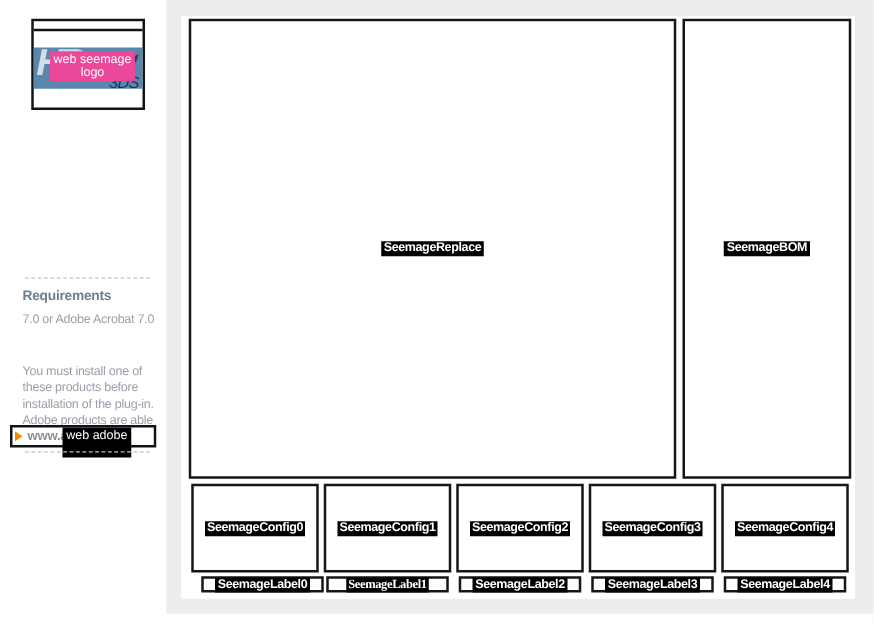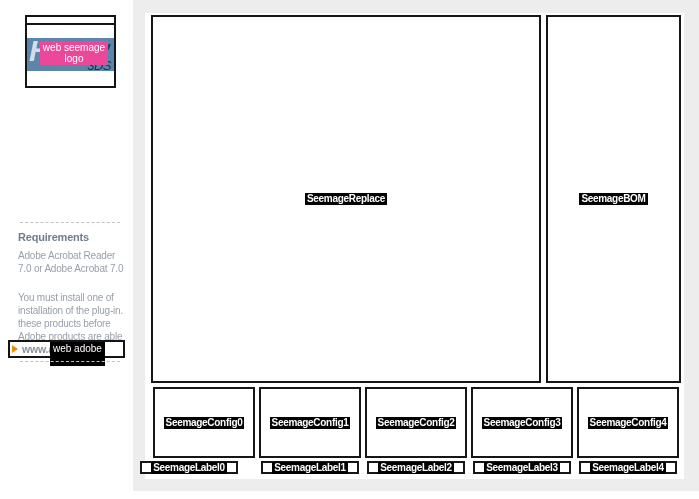--- a/index.html
+++ b/index.html
@@ -109,24 +109,24 @@
 <div class="abs ph-box cfg-box" style="left:365px;">
   <span class="chip">SeemageConfig2</span>
 </div>
 <div class="abs ph-box cfg-box" style="left:471px;">
   <span class="chip">SeemageConfig3</span>
 </div>
 <div class="abs ph-box cfg-box" style="left:577px;">
   <span class="chip">SeemageConfig4</span>
 </div>
 
-<div class="abs lbl-box" style="left:140px;">
+<div class="abs lbl-box" style="left:161px;">
   <span class="chip">SeemageLabel0</span>
 </div>
-<div class="abs lbl-box" style="left:261px;">
+<div class="abs lbl-box" style="left:261px;font-family:Liberation Serif, serif;">
   <span class="chip">SeemageLabel1</span>
 </div>
 <div class="abs lbl-box" style="left:367px;">
   <span class="chip">SeemageLabel2</span>
 </div>
 <div class="abs lbl-box" style="left:473px;">
   <span class="chip">SeemageLabel3</span>
 </div>
 <div class="abs lbl-box" style="left:579px;">
   <span class="chip">SeemageLabel4</span>
@@ -143,28 +143,27 @@
     <div>web seemage</div>
     <div>logo</div>
   </div>
 </div>
 
 <div class="abs dashed-divider dash1"></div>
 
 <div class="abs side-heading">Requirements</div>
 
 <div class="abs side-para para1">
-  <div>Adobe Acrobat Reader</div>
   <div>7.0 or Adobe Acrobat 7.0</div>
 </div>
 
 <div class="abs side-para para2">
   <div>You must install one of</div>
+  <div>these products before</div>
   <div>installation of the plug-in.</div>
-  <div>these products before</div>
   <div>Adobe products are able</div>
   <div>on Adobe web site:</div>
 </div>
 
 <div class="abs adobe-link-box">
   <span class="link-arrow-icon"></span>
   <span class="adobe-link-text">www.adobe.com</span>
   <span class="link-overlay-chip">web adobe</span>
 </div>
 

